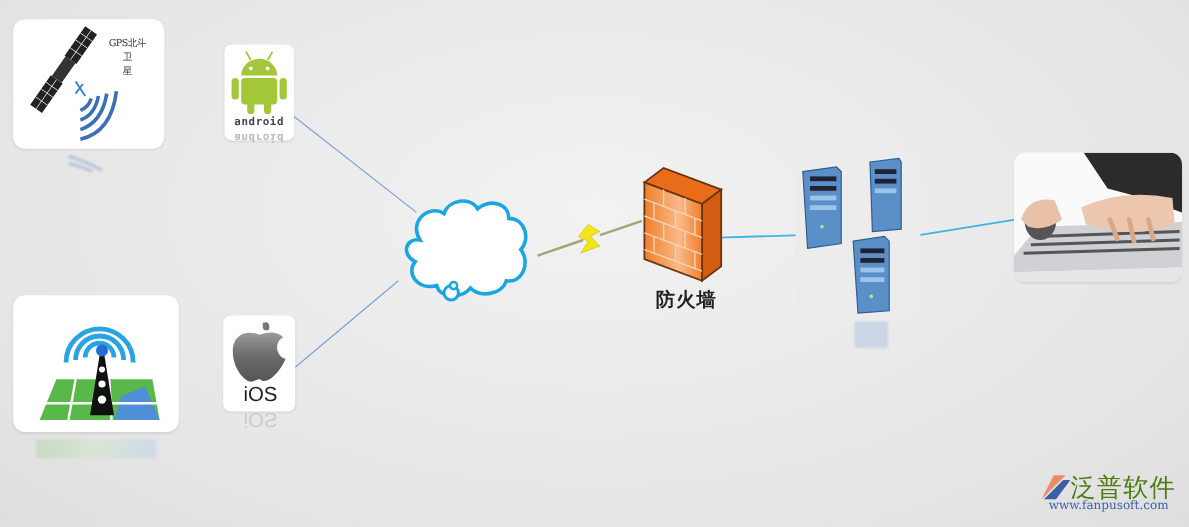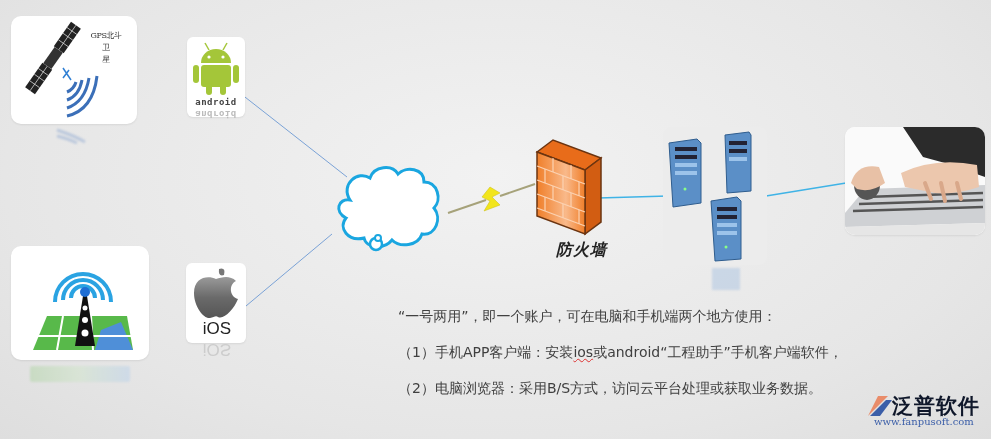--- a/index.html
+++ b/index.html
@@ -34,34 +34,34 @@
   .ios-text {
     position: absolute; left: 186px; top: 320px; width: 62px; text-align: center;
     font-family: "Liberation Sans", sans-serif; font-size: 17px; color: #222; line-height: 18px;
   }
   .ios-text-reflect {
     position: absolute; left: 186px; top: 340px; width: 62px; text-align: center;
     font-family: "Liberation Sans", sans-serif; font-size: 17px; color: #ccc; line-height: 18px;
     transform: scaleY(-1);
   }
   .firewall-label {
-    position: absolute; left: 537px; top: 240px; width: 70px; text-align: right;
-    font-size: 16px; color: #222; font-weight: bold; letter-spacing: 1px; font-style: italic;
+    position: absolute; left: 537px; top: 240px; width: 70px; text-align: center;
+    font-size: 16px; color: #222; font-weight: bold; letter-spacing: 1px;
   }
   .desc {
     position: absolute; left: 398px; top: 306px; width: 520px;
     font-size: 14px; color: #404040; line-height: 20px; white-space: nowrap;
   }
   .desc p { margin: 0; }
   .desc .gap { height: 16px; }
   .squiggle { text-decoration: underline wavy #d33; text-decoration-thickness: 1px; }
   .logo { position: absolute; left: 862px; top: 392px; width: 128px; height: 44px; }
   .logo-name {
-    position: absolute; left: 30px; top: 0px; font-size: 21px; color: #0f172a;
-    letter-spacing: 1px; font-weight: bold; white-space: nowrap;
+    position: absolute; left: 30px; top: 0px; font-size: 21px; color: #4d7c0f;
+    letter-spacing: 1px; font-weight: normal; white-space: nowrap;
   }
   .logo-url {
     position: absolute; left: 12px; top: 24px; font-family: "DejaVu Serif", serif;
     font-size: 10px; color: #3b5ea8; white-space: nowrap; font-weight: normal;
   }
 </style>
 </head>
 <body>
 
 <svg class="lines" width="991" height="439">
@@ -244,25 +244,22 @@
     </g>
     <path d="M0 100 L140 96 L140 108 L0 108 Z" fill="#e6e6e6"></path>
     <ellipse cx="22" cy="58" rx="13" ry="15" fill="#555"></ellipse>
     <path d="M6 56 Q12 36 34 40 L40 56 Q26 66 12 62 Z" fill="#e8c1a6"></path>
     <path d="M56 46 Q90 30 132 38 L134 60 Q110 68 90 66 L60 60 Z" fill="#ecc7ad"></path>
     <path d="M80 56 L86 72 M96 56 L100 74 M112 56 L116 72" stroke="#d9a88a" stroke-width="4" stroke-linecap="round"></path>
   </svg>
 </div>
 
 <div class="desc">
-  <p>“一号两用”，即一个账户，可在电脑和手机端两个地方使用：</p>
   <div class="gap"></div>
-  <p><span>（1）手机APP客户端：安装</span><span class="squiggle">ios</span><span>或android“工程助手”手机客户端软件，</span></p>
   <div class="gap"></div>
-  <p>（2）电脑浏览器：采用B/S方式，访问云平台处理或获取业务数据。</p>
 </div>
 
 <div class="logo">
   <svg class="abs" style="left:2px;top:0px;" width="30" height="26">
     <path d="M4 24 L14 4 L24 4 Z" fill="#e98c6a"></path>
     <path d="M6 24 L22 8 L28 8 L16 24 Z" fill="#3b5ea8"></path>
   </svg>
   <div class="logo-name">泛普软件</div>
   <div class="logo-url">www.fanpusoft.com</div>
 </div>

